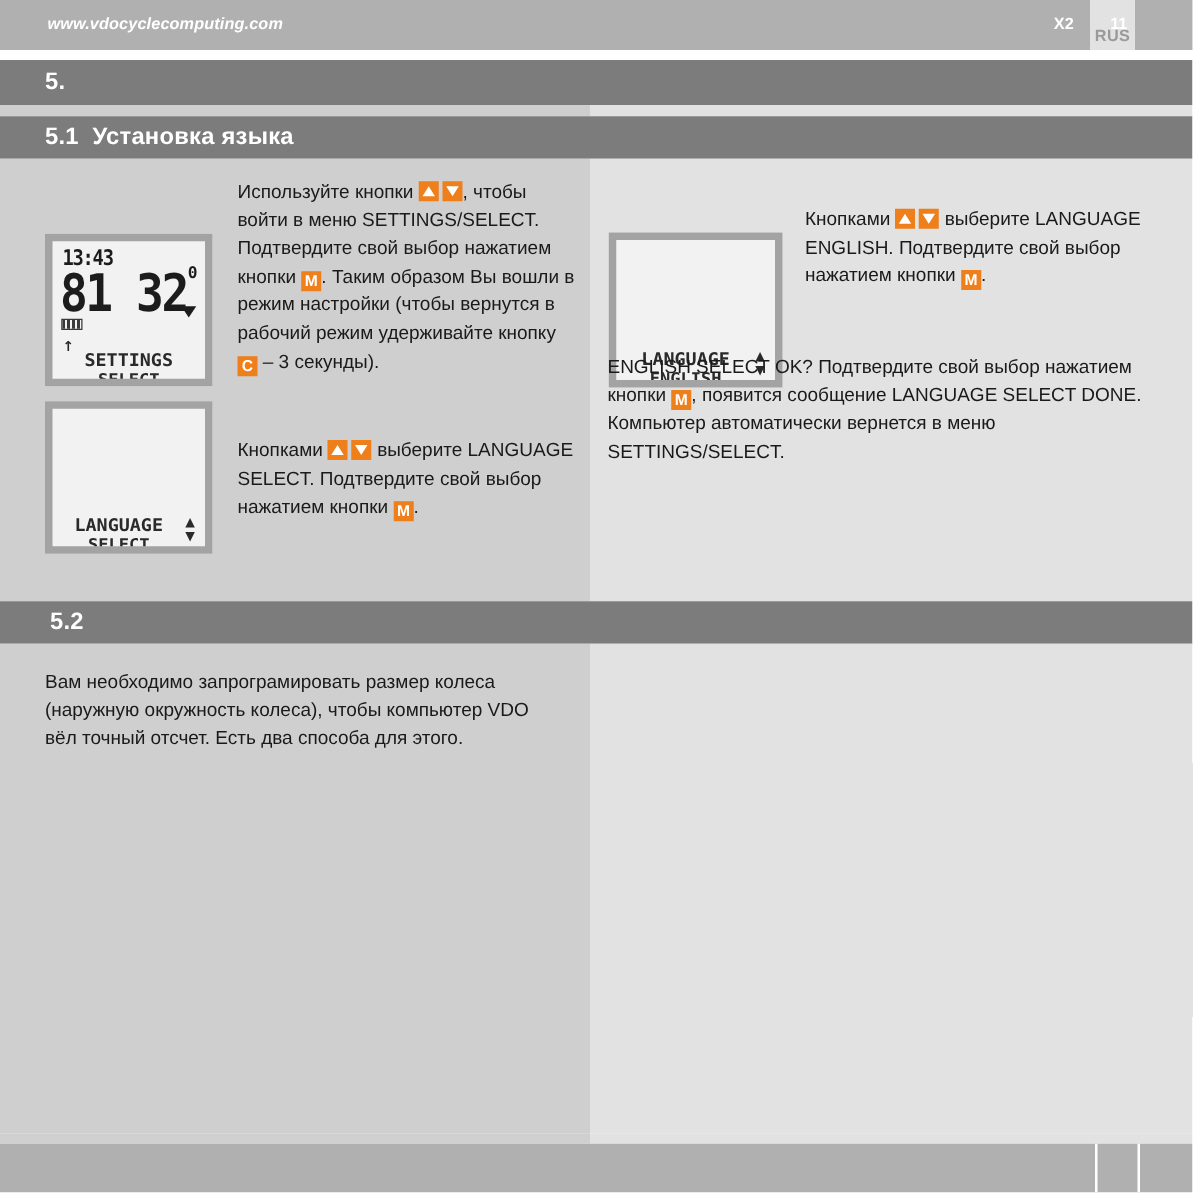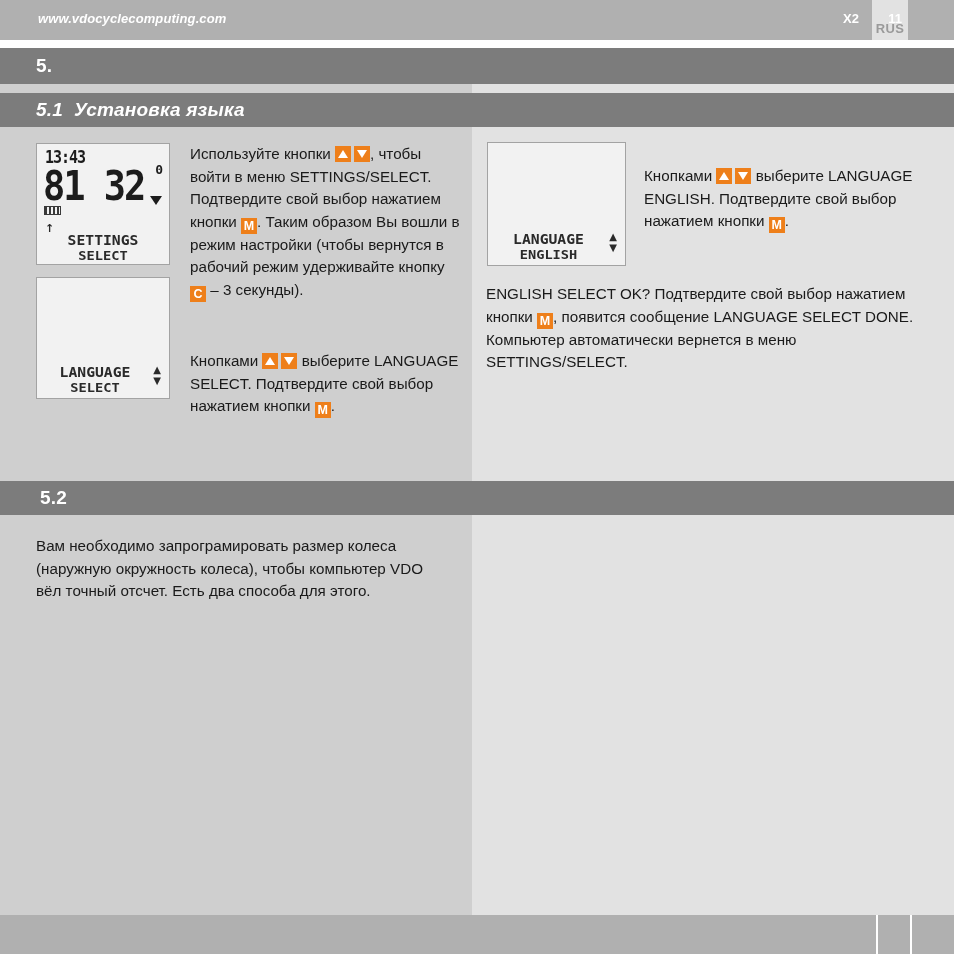--- a/index.html
+++ b/index.html
@@ -54,21 +54,21 @@
     font-size: 19px;
     font-weight: bold;
     display: flex;
     align-items: center;
     box-sizing: border-box;
     padding-left: 36px;
     letter-spacing: .2px;
   }
   .sec-head .num { margin-right: 11px; }
   #sec5 { top: 48px; height: 36px; }
-  #sec51 { top: 93px; height: 34px; font-style: italic; }
+  #sec51 { top: 93px; height: 34px; }
   #sec52 { top: 481px; height: 34px; padding-left: 40px; }
 
   
   .gap-strip {
     position: absolute;
     left: 0; top: 84px;
     width: 954px; height: 9px;
     background: #ffffff;
   }
   .gap-strip .left  { position:absolute; left:0;   top:0; width:472px; height:9px; background:#cfcfcf; }
@@ -128,23 +128,24 @@
     border-right: 5px solid transparent;
   }
   .key.up::after   { border-bottom: 8px solid #ffffff; }
   .key.down::after { border-top: 8px solid #ffffff; }
   .key-sp { display: inline-block; width: 3px; }
 
   
   .lcd {
     position: absolute;
     background: #f2f2f2;
-    border: 1px solid #a3a3a3;
+    border: 6px solid #a3a3a3;
     box-sizing: border-box;
     overflow: hidden;
+    margin-top: 44px;
   }
   #lcd1 { left: 36px;  top: 143px; width: 134px; height: 122px; }
   #lcd2 { left: 36px;  top: 277px; width: 134px; height: 122px; }
   #lcd3 { left: 487px; top: 142px; width: 139px; height: 124px; }
 
   .lcd-seg {
     font-family: "DejaVu Sans Mono", monospace;
     color: #1c1c1c;
     position: absolute;
     font-weight: bold;

